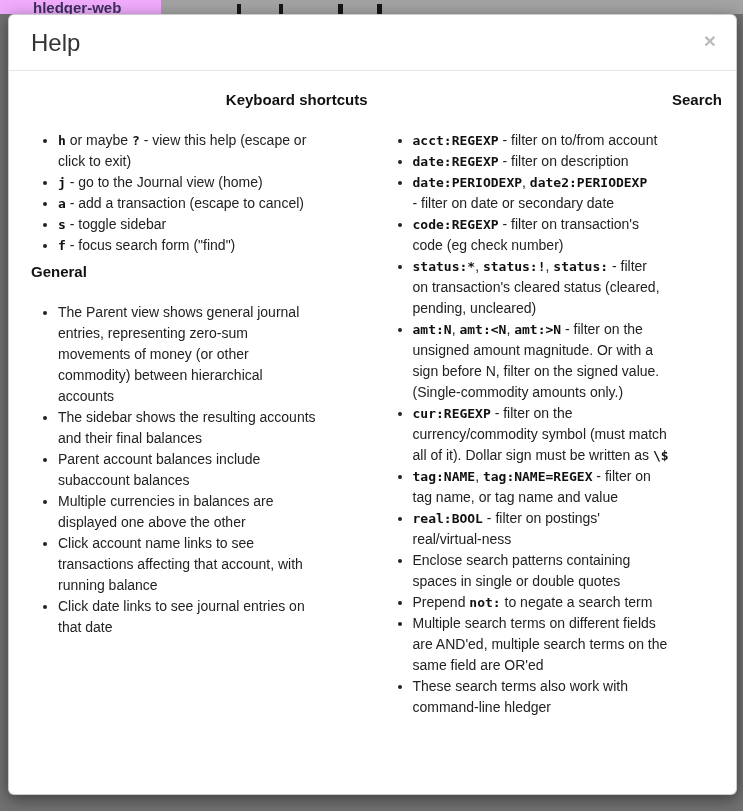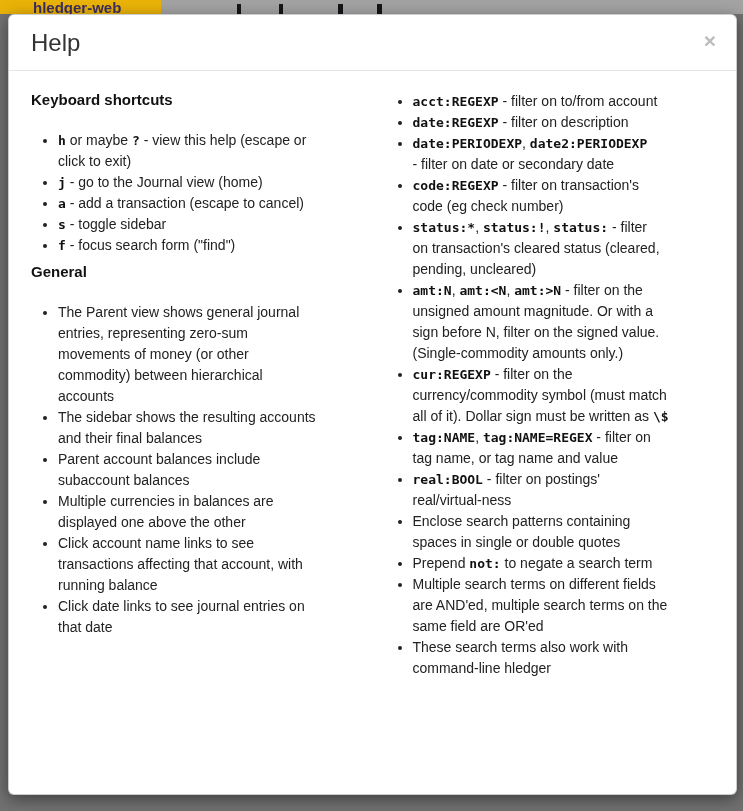--- a/index.html
+++ b/index.html
@@ -8,21 +8,21 @@
     font-family:"Liberation Sans","DejaVu Sans",sans-serif;
     background:#717171;
     color:#222;
     position:relative;
   }
 
   
   .backdrop { position:absolute; inset:0; z-index:1; }
   .top-strip {
     position:absolute; top:0; left:0; width:743px; height:14px;
-    background:#eab308; overflow:hidden;
+    background:#f0abfc; overflow:hidden;
   }
   .top-strip .main-zone {
     position:absolute; top:0; left:161px; right:0; height:14px;
     background:#a3a3a3;
   }
   .brand-link {
     position:absolute; left:33px; top:0;
     font-size:15px; font-weight:bold; color:#3e2e5e;
     line-height:15px; text-decoration:none;
   }
@@ -56,21 +56,21 @@
   .modal-body {
     padding:20px 14px 0 22px;
     display:flex; gap:18px;
   }
   .help-col { flex:1; min-width:0; }
 
   .sec-heading {
     font-size:15px; font-weight:bold; color:#111;
     line-height:18px; margin:7px 0 21px 0;
   }
-  .help-col > .sec-heading:first-child { margin-top:0; }
+  .help-col > .sec-heading:first-child { margin-top:0;text-align:right; }
 
   .help-list {
     margin:0 0 6px 0; padding-left:27px;
     list-style-type:disc;
   }
   .help-list li {
     font-size:14px; line-height:21px; color:#222;
     white-space:pre-line;
   }
   .help-list li code {
@@ -123,20 +123,21 @@
           <li>Multiple currencies in balances are
 displayed one above the other</li>
           <li>Click account name links to see
 transactions affecting that account, with
 running balance</li>
           <li>Click date links to see journal entries on
 that date</li>
         </ul>
       </div>
     <div class="help-col">
+        <h3 class="sec-heading">Search</h3>
         <ul class="help-list">
           <li><code>acct:REGEXP</code> - filter on to/from account</li>
           <li><code>date:REGEXP</code> - filter on description</li>
           <li><code>date:PERIODEXP</code>, <code>date2:PERIODEXP</code>
 - filter on date or secondary date</li>
           <li><code>code:REGEXP</code> - filter on transaction's
 code (eg check number)</li>
           <li><code>status:*</code>, <code>status:!</code>, <code>status:</code> - filter
 on transaction's cleared status (cleared,
 pending, uncleared)</li>

